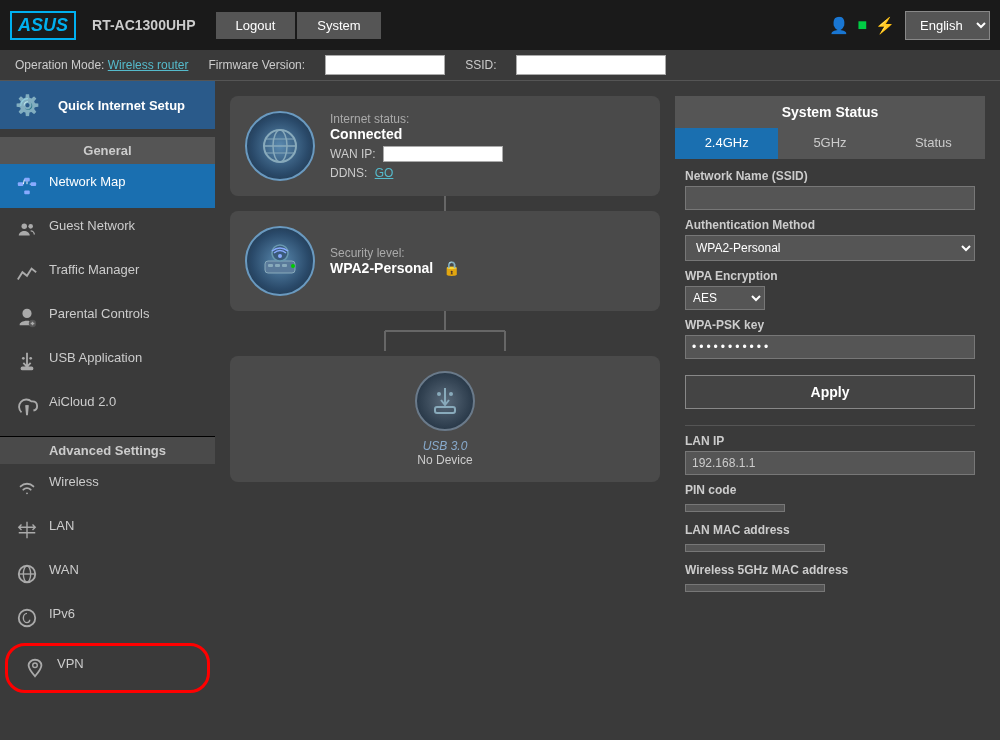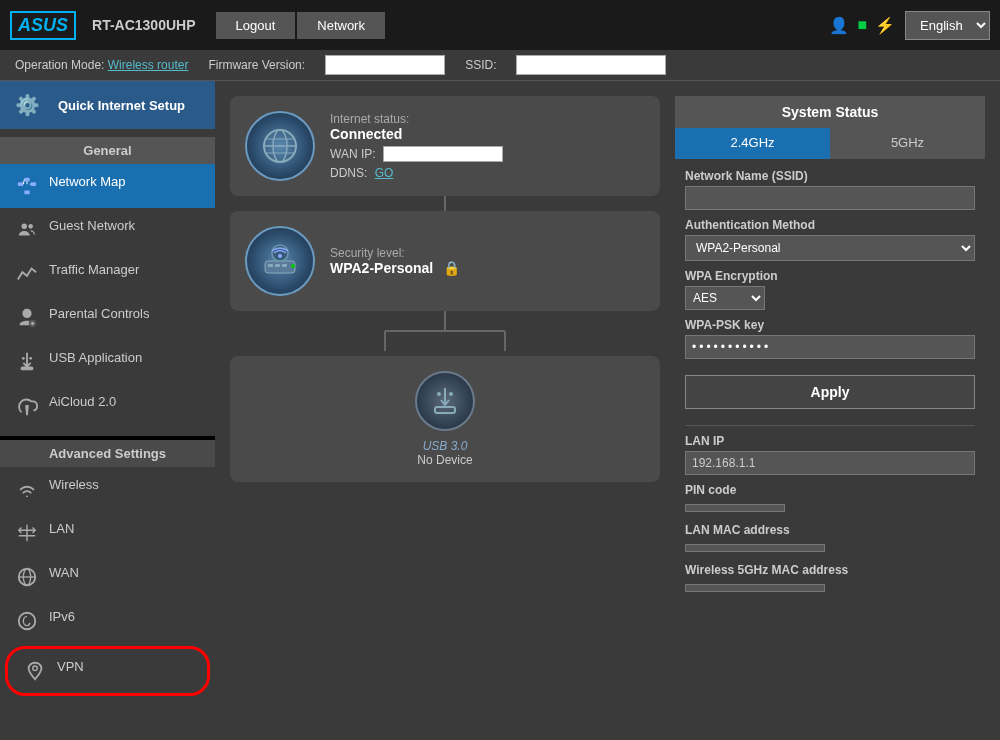--- a/index.html
+++ b/index.html
@@ -82,33 +82,33 @@
     .ss-label { color: #ccc; font-size: 12px; margin-bottom: 3px; font-weight: bold; }
     .ss-input { width: 100%; background: #555; border: 1px solid #777; padding: 4px 6px; color: #fff; font-size: 12px; }
     .ss-select { width: 100%; background: #555; border: 1px solid #777; padding: 4px 6px; color: #fff; font-size: 12px; }
     .ss-small-input { width: 80px; background: #555; border: 1px solid #777; padding: 4px 6px; color: #fff; font-size: 12px; }
     .ss-password { letter-spacing: 3px; }
     .apply-btn { width: 100%; background: #444; color: #fff; border: 1px solid #888; padding: 8px; cursor: pointer; font-size: 14px; font-weight: bold; margin: 8px 0; }
     .ss-divider { border: none; border-top: 1px solid #555; margin: 8px 0; }
     .ss-readonly { background: #555; border: 1px solid #777; padding: 4px 6px; color: #ccc; font-size: 12px; width: 100%; }
     .ss-small-box { display: inline-block; background: #555; border: 1px solid #777; padding: 3px 8px; color: #ccc; font-size: 12px; width: 100px; }
 
-    .sidebar-adv-title { background: #4a4a4a; color: #ccc; text-align: center; padding: 6px; font-size: 13px; font-weight: bold; border-top: 4px solid #000000; }
+    .sidebar-adv-title { background: #4a4a4a; color: #ccc; text-align: center; padding: 6px; font-size: 13px; font-weight: bold; border-top: 1px solid #000000; }
   </style>
 </head>
 <body>
 
 <div class="header">
   <div class="logo">
     <span class="logo-asus">ASUS</span>
     <span class="logo-model">RT-AC1300UHP</span>
   </div>
   <div class="header-btns">
     <button class="header-btn">Logout</button>
-    <button class="header-btn">Network</button>
+    <button class="header-btn">System</button>
   </div>
   <div class="header-right">
     <div class="header-icons">
       <span class="header-icon">👤</span>
       <span class="header-icon" style="color:#00cc44;">■</span>
       <span class="header-icon">⚡</span>
     </div>
     <select class="lang-select">
       <option>English</option>
     </select>
@@ -340,20 +340,21 @@
           </div>
 
         </div>
       </div>
 
       <div class="system-status">
         <div class="system-status-title">System Status</div>
         <div class="ss-tabs">
           <div class="ss-tab active">2.4GHz</div>
           <div class="ss-tab">5GHz</div>
+          <div class="ss-tab">Status</div>
         </div>
         <div class="ss-content">
 
           <div class="ss-field">
             <div class="ss-label">Network Name (SSID)</div>
             <input type="text" class="ss-input" value="" style="">
           </div>
 
           <div class="ss-field">
             <div class="ss-label">Authentication Method</div>

